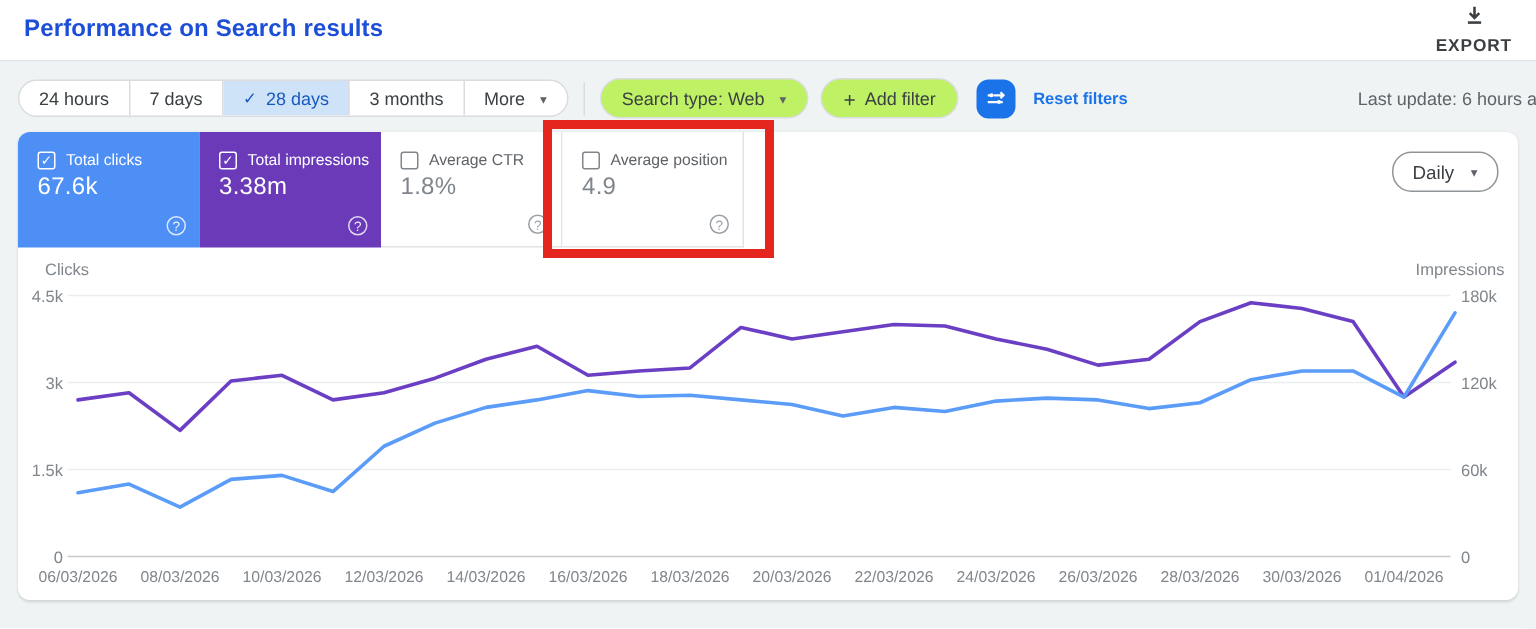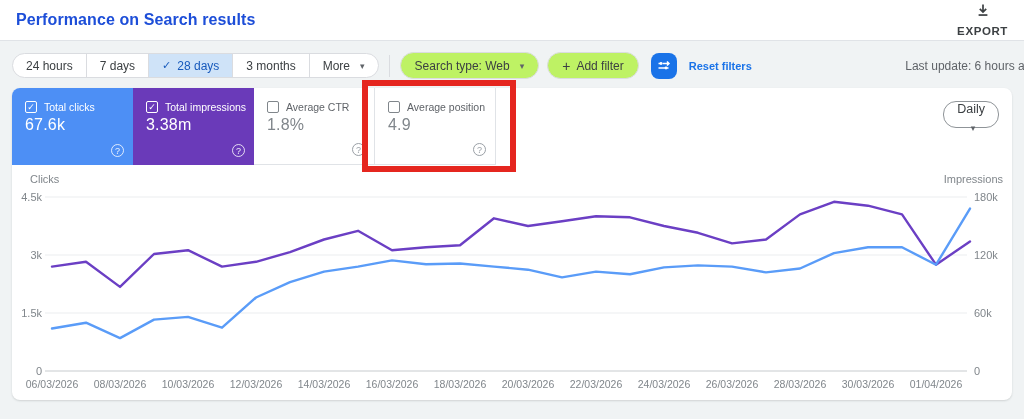--- a/index.html
+++ b/index.html
@@ -82,21 +82,21 @@
   .help {
     position:absolute; right:9px; bottom:8px; width:13px; height:13px;
     border-radius:50%; font-size:9px; line-height:12px; text-align:center; cursor:pointer;
   }
   .help.light { border:1px solid rgba(255,255,255,.8); color:rgba(255,255,255,.9); }
   .help.gray  { border:1px solid #9aa0a6; color:#9aa0a6; }
   .daily-btn {
     position:absolute; top:13px; right:13px; height:27px; padding:0 13px;
     display:flex; align-items:center; gap:7px;
     background:#fff; border:1px solid #8f9498; border-radius:13px;
-    font-family:inherit; font-size:12.5px; color:#3c4043; cursor:pointer; z-index:3;flex-direction:column;
+    font-family:inherit; font-size:12.5px; color:#3c4043; cursor:pointer; z-index:3;
   }
   #chart-svg { position:absolute; top:0; left:0; pointer-events:none; }
   #chart-svg text { font-family:"Liberation Sans", sans-serif; fill:#80868b; }
   #chart-svg text.tick  { font-size:11px; }
   #chart-svg text.dtick { font-size:10.5px; }
   
   .red-box {
     position:absolute; top:80px; left:362px; width:154px; height:92px;
     border:6px solid #e5261f; z-index:10; pointer-events:none;
   }

